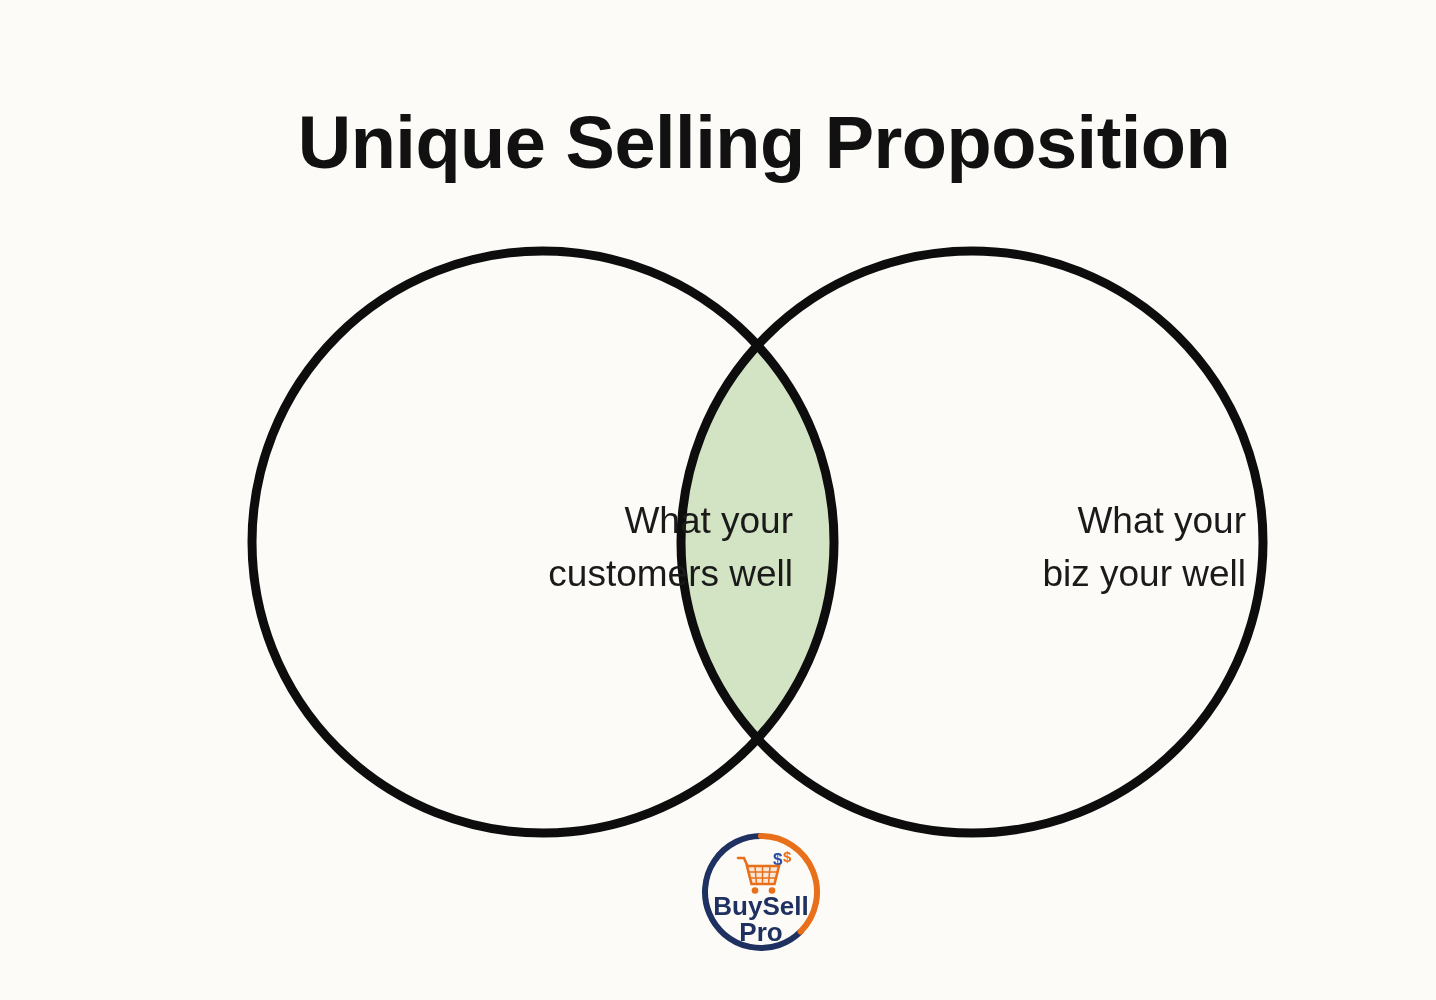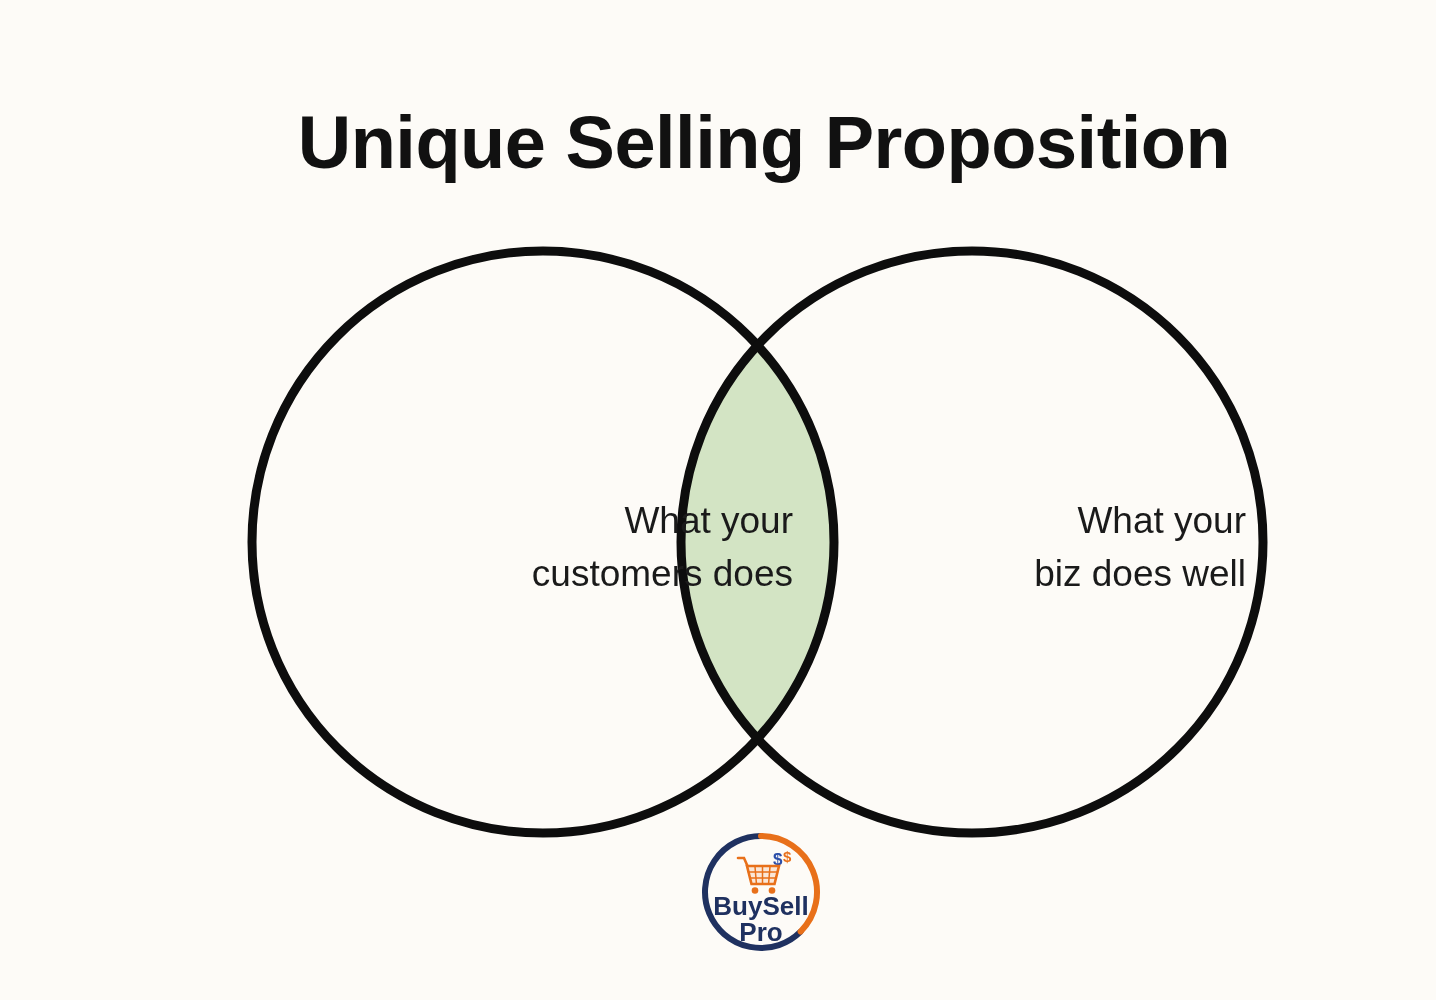--- a/index.html
+++ b/index.html
@@ -87,26 +87,26 @@
     <g clip-path="url(#clip-left-circle)">
       <circle cx="926" cy="542" r="291" fill="#d3e4c4"></circle>
     </g>
 
     <circle cx="497" cy="542" r="291" fill="none" stroke="#0d0d0d" stroke-width="9"></circle>
     <circle cx="926" cy="542" r="291" fill="none" stroke="#0d0d0d" stroke-width="9"></circle>
   </svg>
 
   <div id="label-left" class="venn-label">
     <div>What your</div>
-    <div>customers does</div>
+    <div>customers well</div>
   </div>
 
   <div id="label-right" class="venn-label">
     <div>What your</div>
-    <div>biz does well</div>
+    <div>biz your well</div>
   </div>
 
   <div id="logo">
     <svg viewBox="0 0 140 140">
 
       <circle cx="70" cy="70" r="55" fill="#fdfbf7"></circle>
 
       <path d="M 70 14 A 56 56 0 1 0 109.6 109.6" fill="none" stroke="#1f3160" stroke-width="6" stroke-linecap="round"></path>
 
       <path d="M 70 14 A 56 56 0 0 1 109.6 109.6" fill="none" stroke="#e8701a" stroke-width="6" stroke-linecap="round"></path>

